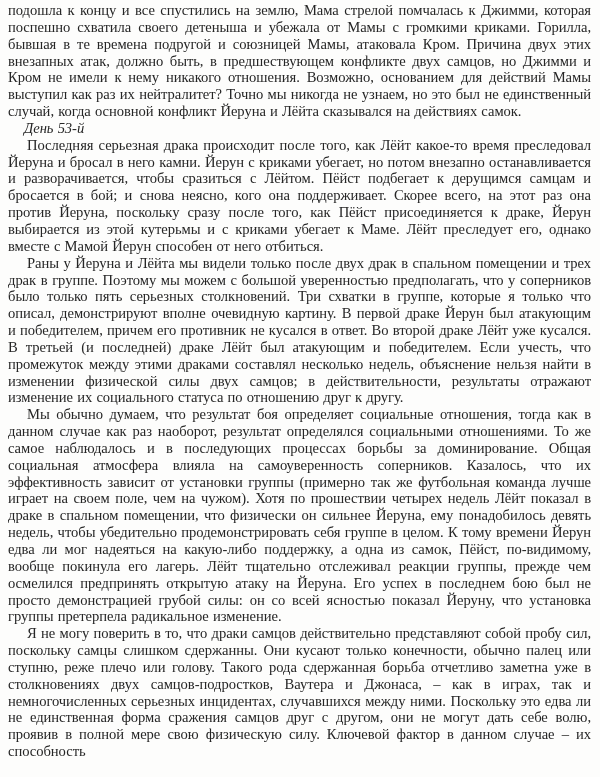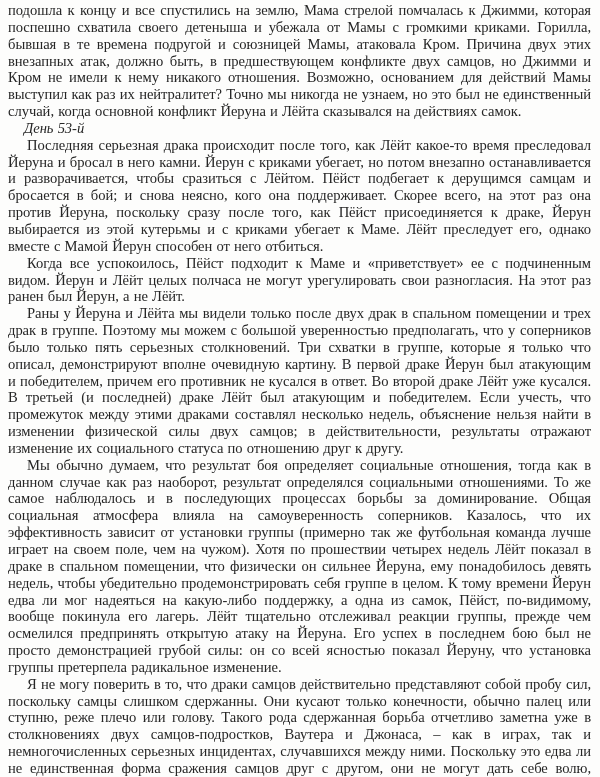--- a/index.html
+++ b/index.html
@@ -40,20 +40,19 @@
 </head>
 <body>
 
 <div class="page">
   <p class="para cont">подошла к концу и все спустились на землю, Мама стрелой помчалась к Джимми, которая поспешно схватила своего детеныша и убежала от Мамы с громкими криками. Горилла, бывшая в те времена подругой и союзницей Мамы, атаковала Кром. Причина двух этих внезапных атак, должно быть, в предшествующем конфликте двух самцов, но Джимми и Кром не имели к нему никакого отношения. Возможно, основанием для действий Мамы выступил как раз их нейтралитет? Точно мы никогда не узнаем, но это был не единственный случай, когда основной конфликт Йеруна и Лёйта сказывался на действиях самок.</p>
 
   <p class="para heading">День 53-й</p>
 
   <p class="para">Последняя серьезная драка происходит после того, как Лёйт какое-то время преследовал Йеруна и бросал в него камни. Йерун с криками убегает, но потом внезапно останавливается и разворачивается, чтобы сразиться с Лёйтом. Пёйст подбегает к дерущимся самцам и бросается в бой; и снова неясно, кого она поддерживает. Скорее всего, на этот раз она против Йеруна, поскольку сразу после того, как Пёйст присоединяется к драке, Йерун выбирается из этой кутерьмы и с криками убегает к Маме. Лёйт преследует его, однако вместе с Мамой Йерун способен от него отбиться.</p>
 
-  <p class="para">Когда все успокоилось, Пёйст подходит к Маме и «приветствует» ее с подчиненным видом. Йерун и Лёйт целых полчаса не могут урегулировать свои разногласия. На этот раз ранен был Йерун, а не Лёйт.</p>
 
   <p class="para">Раны у Йеруна и Лёйта мы видели только после двух драк в спальном помещении и трех драк в группе. Поэтому мы можем с большой уверенностью предполагать, что у соперников было только пять серьезных столкновений. Три схватки в группе, которые я только что описал, демонстрируют вполне очевидную картину. В первой драке Йерун был атакующим и победителем, причем его противник не кусался в ответ. Во второй драке Лёйт уже кусался. В третьей (и последней) драке Лёйт был атакующим и победителем. Если учесть, что промежуток между этими драками составлял несколько недель, объяснение нельзя найти в изменении физической силы двух самцов; в действительности, результаты отражают изменение их социального статуса по отношению друг к другу.</p>
 
   <p class="para">Мы обычно думаем, что результат боя определяет социальные отношения, тогда как в данном случае как раз наоборот, результат определялся социальными отношениями. То же самое наблюдалось и в последующих процессах борьбы за доминирование. Общая социальная атмосфера влияла на самоуверенность соперников. Казалось, что их эффективность зависит от установки группы (примерно так же футбольная команда лучше играет на своем поле, чем на чужом). Хотя по прошествии четырех недель Лёйт показал в драке в спальном помещении, что физически он сильнее Йеруна, ему понадобилось девять недель, чтобы убедительно продемонстрировать себя группе в целом. К тому времени Йерун едва ли мог надеяться на какую-либо поддержку, а одна из самок, Пёйст, по-видимому, вообще покинула его лагерь. Лёйт тщательно отслеживал реакции группы, прежде чем осмелился предпринять открытую атаку на Йеруна. Его успех в последнем бою был не просто демонстрацией грубой силы: он со всей ясностью показал Йеруну, что установка группы претерпела радикальное изменение.</p>
 
   <p class="para">Я не могу поверить в то, что драки самцов действительно представляют собой пробу сил, поскольку самцы слишком сдержанны. Они кусают только конечности, обычно палец или ступню, реже плечо или голову. Такого рода сдержанная борьба отчетливо заметна уже в столкновениях двух самцов-подростков, Ваутера и Джонаса, – как в играх, так и немногочисленных серьезных инцидентах, случавшихся между ними. Поскольку это едва ли не единственная форма сражения самцов друг с другом, они не могут дать себе волю, проявив в полной мере свою физическую силу. Ключевой фактор в данном случае – их способность</p>
 </div>
 
 </body></html>

